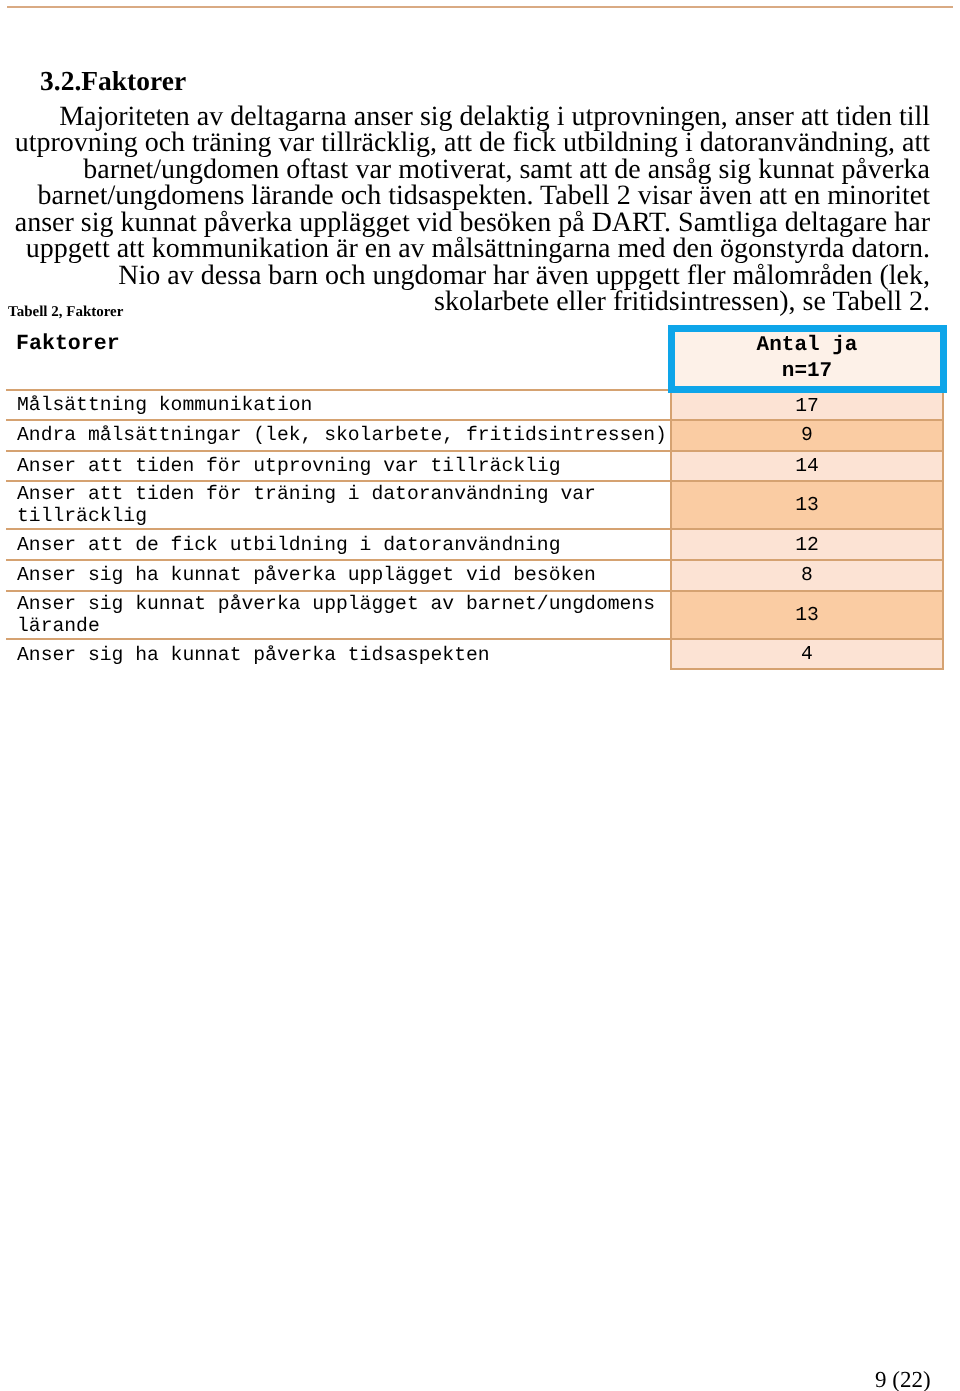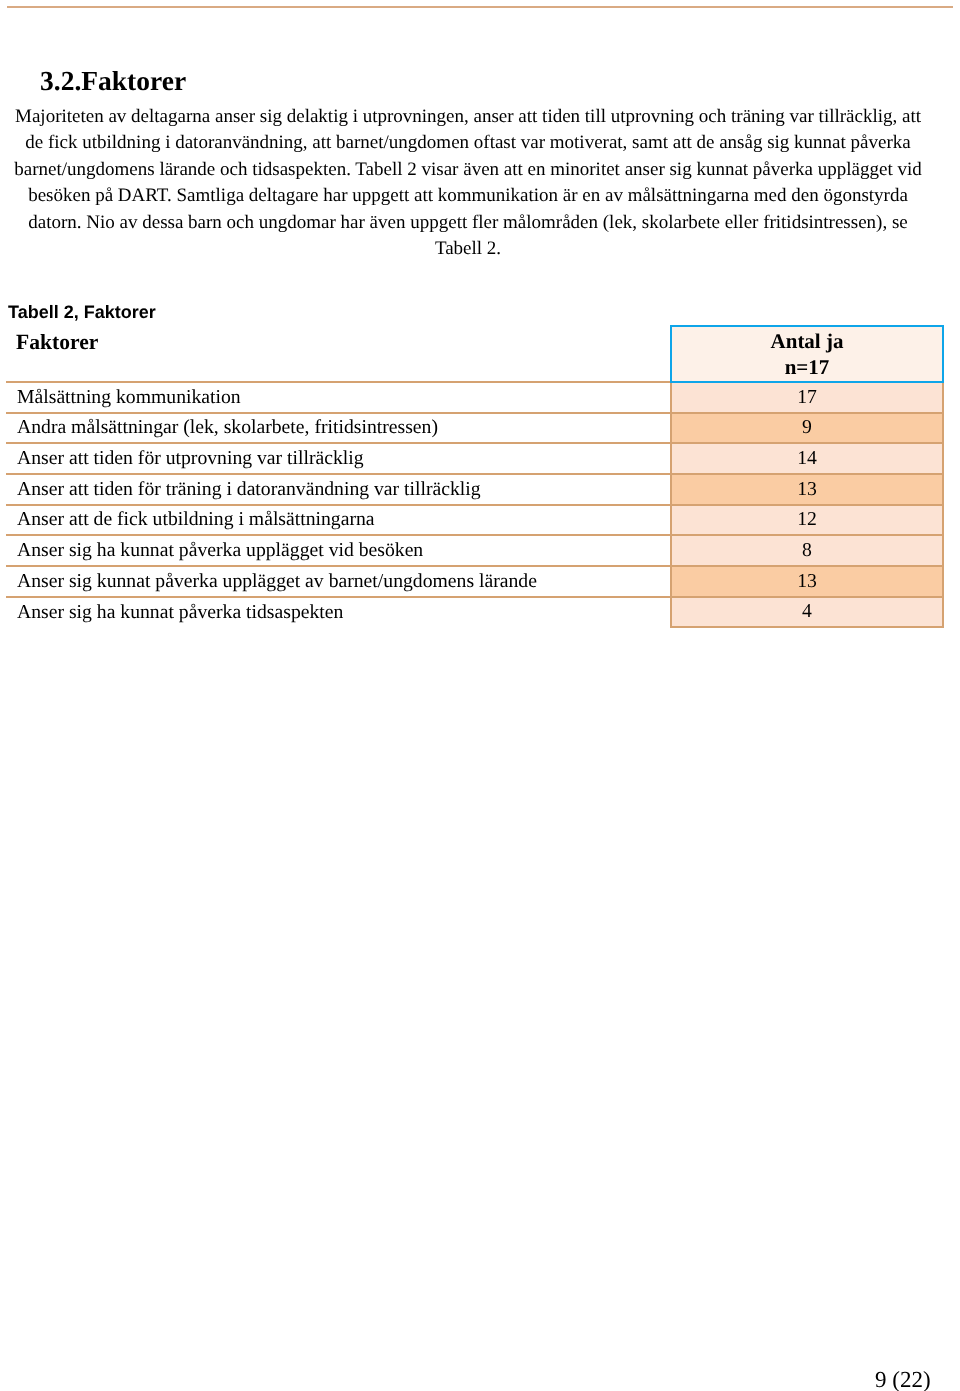--- a/index.html
+++ b/index.html
@@ -44,46 +44,46 @@
   }
 
   
   .body-paragraph {
     position: absolute;
     left: 6px;
     top: 103.8px;
     width: 924px;
     margin: 0;
     font-family: "Liberation Serif", serif;
-    font-size: 19px;
+    font-size: 28px;
     line-height: 26.5px;
-    text-align: center;
+    text-align: right;
   }
 
   
   .table-caption {
     position: absolute;
     left: 8px;
     top: 300px;
     margin: 0;
-    font-family: Liberation Sans, sans-serif;
-    font-weight: bold;
-    font-size: 18px;
+    font-family: Liberation Serif, serif;
+    font-weight: bold;
+    font-size: 15px;
     line-height: 24px;
     white-space: nowrap;
   }
 
   
   .factor-table {
     position: absolute;
     left: 6px;
     top: 324.5px;
     width: 937px;
     border-collapse: collapse;
-    font-family: Liberation Serif, serif;
+    font-family: Liberation Mono, monospace;
     font-size: 19.7px;
     table-layout: fixed;
     color: #000000;
   }
   .factor-table col.c1 { width: 665px; }
   .factor-table col.c2 { width: 272px; }
 
   .factor-table th, .factor-table td {
     margin: 0;
     vertical-align: middle;
@@ -104,21 +104,21 @@
     box-sizing: border-box;
     overflow: hidden;
   }
   .factor-table th.hdr-count {
     font-weight: bold;
     font-size: 21px;
     line-height: 26px;
     text-align: center;
     height: 56px;
     background: #FDF1E8;
-    border: 2px solid #0ea5e9;
+    border: 7px solid #0ea5e9;
     box-sizing: border-box;
     vertical-align: top;
     padding-top: 1.5px;
     overflow: hidden;
   }
   .factor-table td.row-label {
     text-align: left;
     padding-left: 11px;
     height: 30.66px;
     border-top: 2px solid #D5A271;
@@ -181,21 +181,21 @@
         </tr>
         <tr class="shade-light">
           <td class="row-label">Anser att tiden för utprovning var tillräcklig</td>
           <td class="row-count">14</td>
         </tr>
         <tr class="shade-dark">
           <td class="row-label">Anser att tiden för träning i datoranvändning var tillräcklig</td>
           <td class="row-count">13</td>
         </tr>
         <tr class="shade-light">
-          <td class="row-label">Anser att de fick utbildning i målsättningarna</td>
+          <td class="row-label">Anser att de fick utbildning i datoranvändning</td>
           <td class="row-count">12</td>
         </tr>
         <tr class="shade-light">
           <td class="row-label">Anser sig ha kunnat påverka upplägget vid besöken</td>
           <td class="row-count">8</td>
         </tr>
         <tr class="shade-dark">
           <td class="row-label">Anser sig kunnat påverka upplägget av barnet/ungdomens lärande</td>
           <td class="row-count">13</td>
         </tr>

